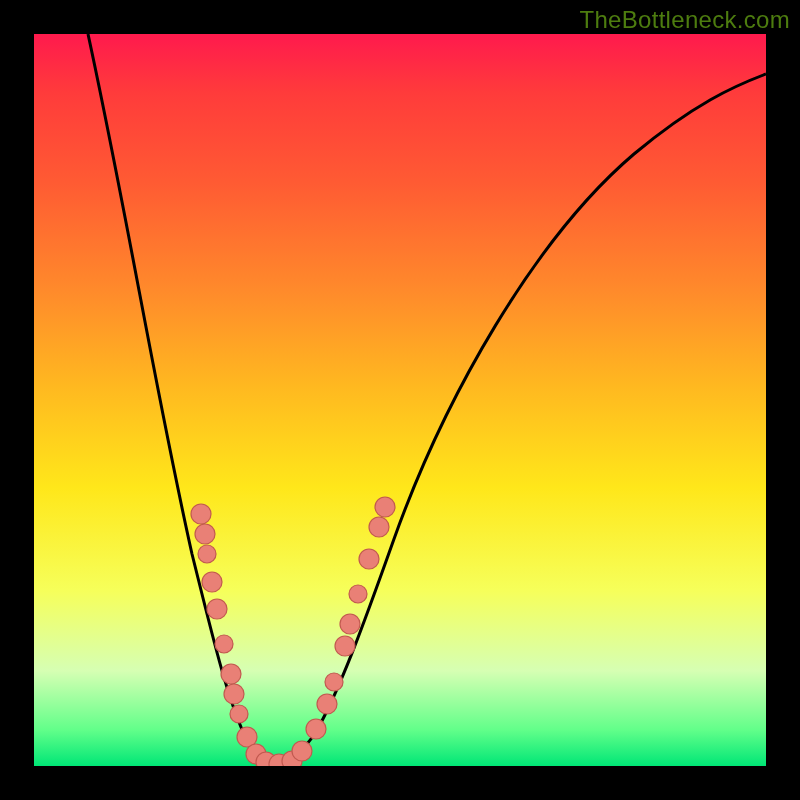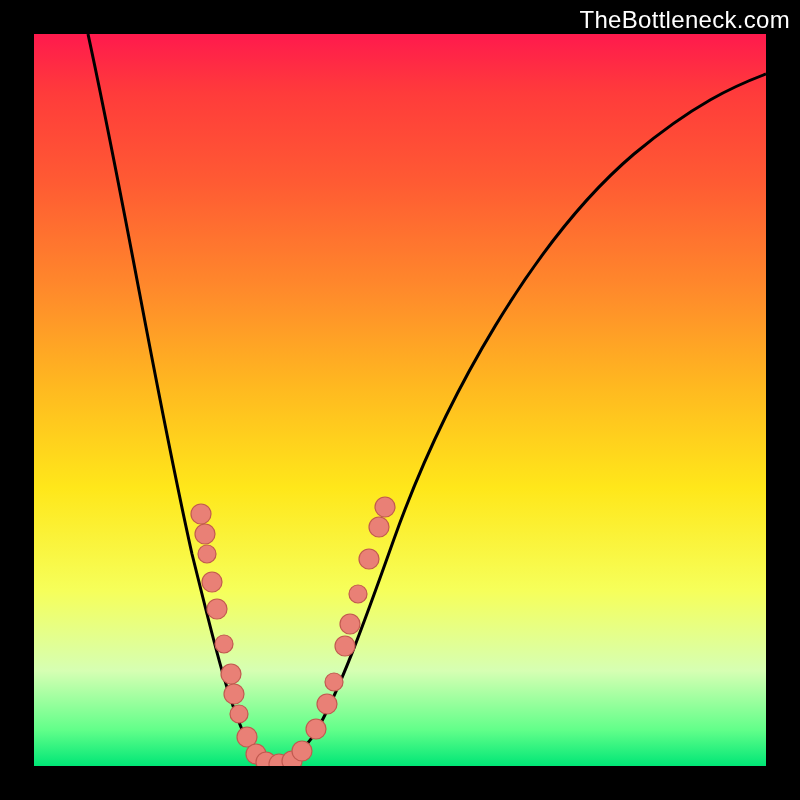--- a/index.html
+++ b/index.html
@@ -27,21 +27,21 @@
       #f6ff5a 76%,
       #d6ffb3 87%,
       #63ff8a 95%,
       #00e676 100%
     );
   }
   .attribution {
     position: absolute;
     top: 6px;
     right: 10px;
-    color: #ffffff;
+    color: #4d7c0f;
     font-size: 24px;
     font-weight: 500;
     letter-spacing: 0.3px;
     user-select: none;
   }
   svg.curve {
     position: absolute;
     left: 0;
     top: 0;
     width: 732px;

